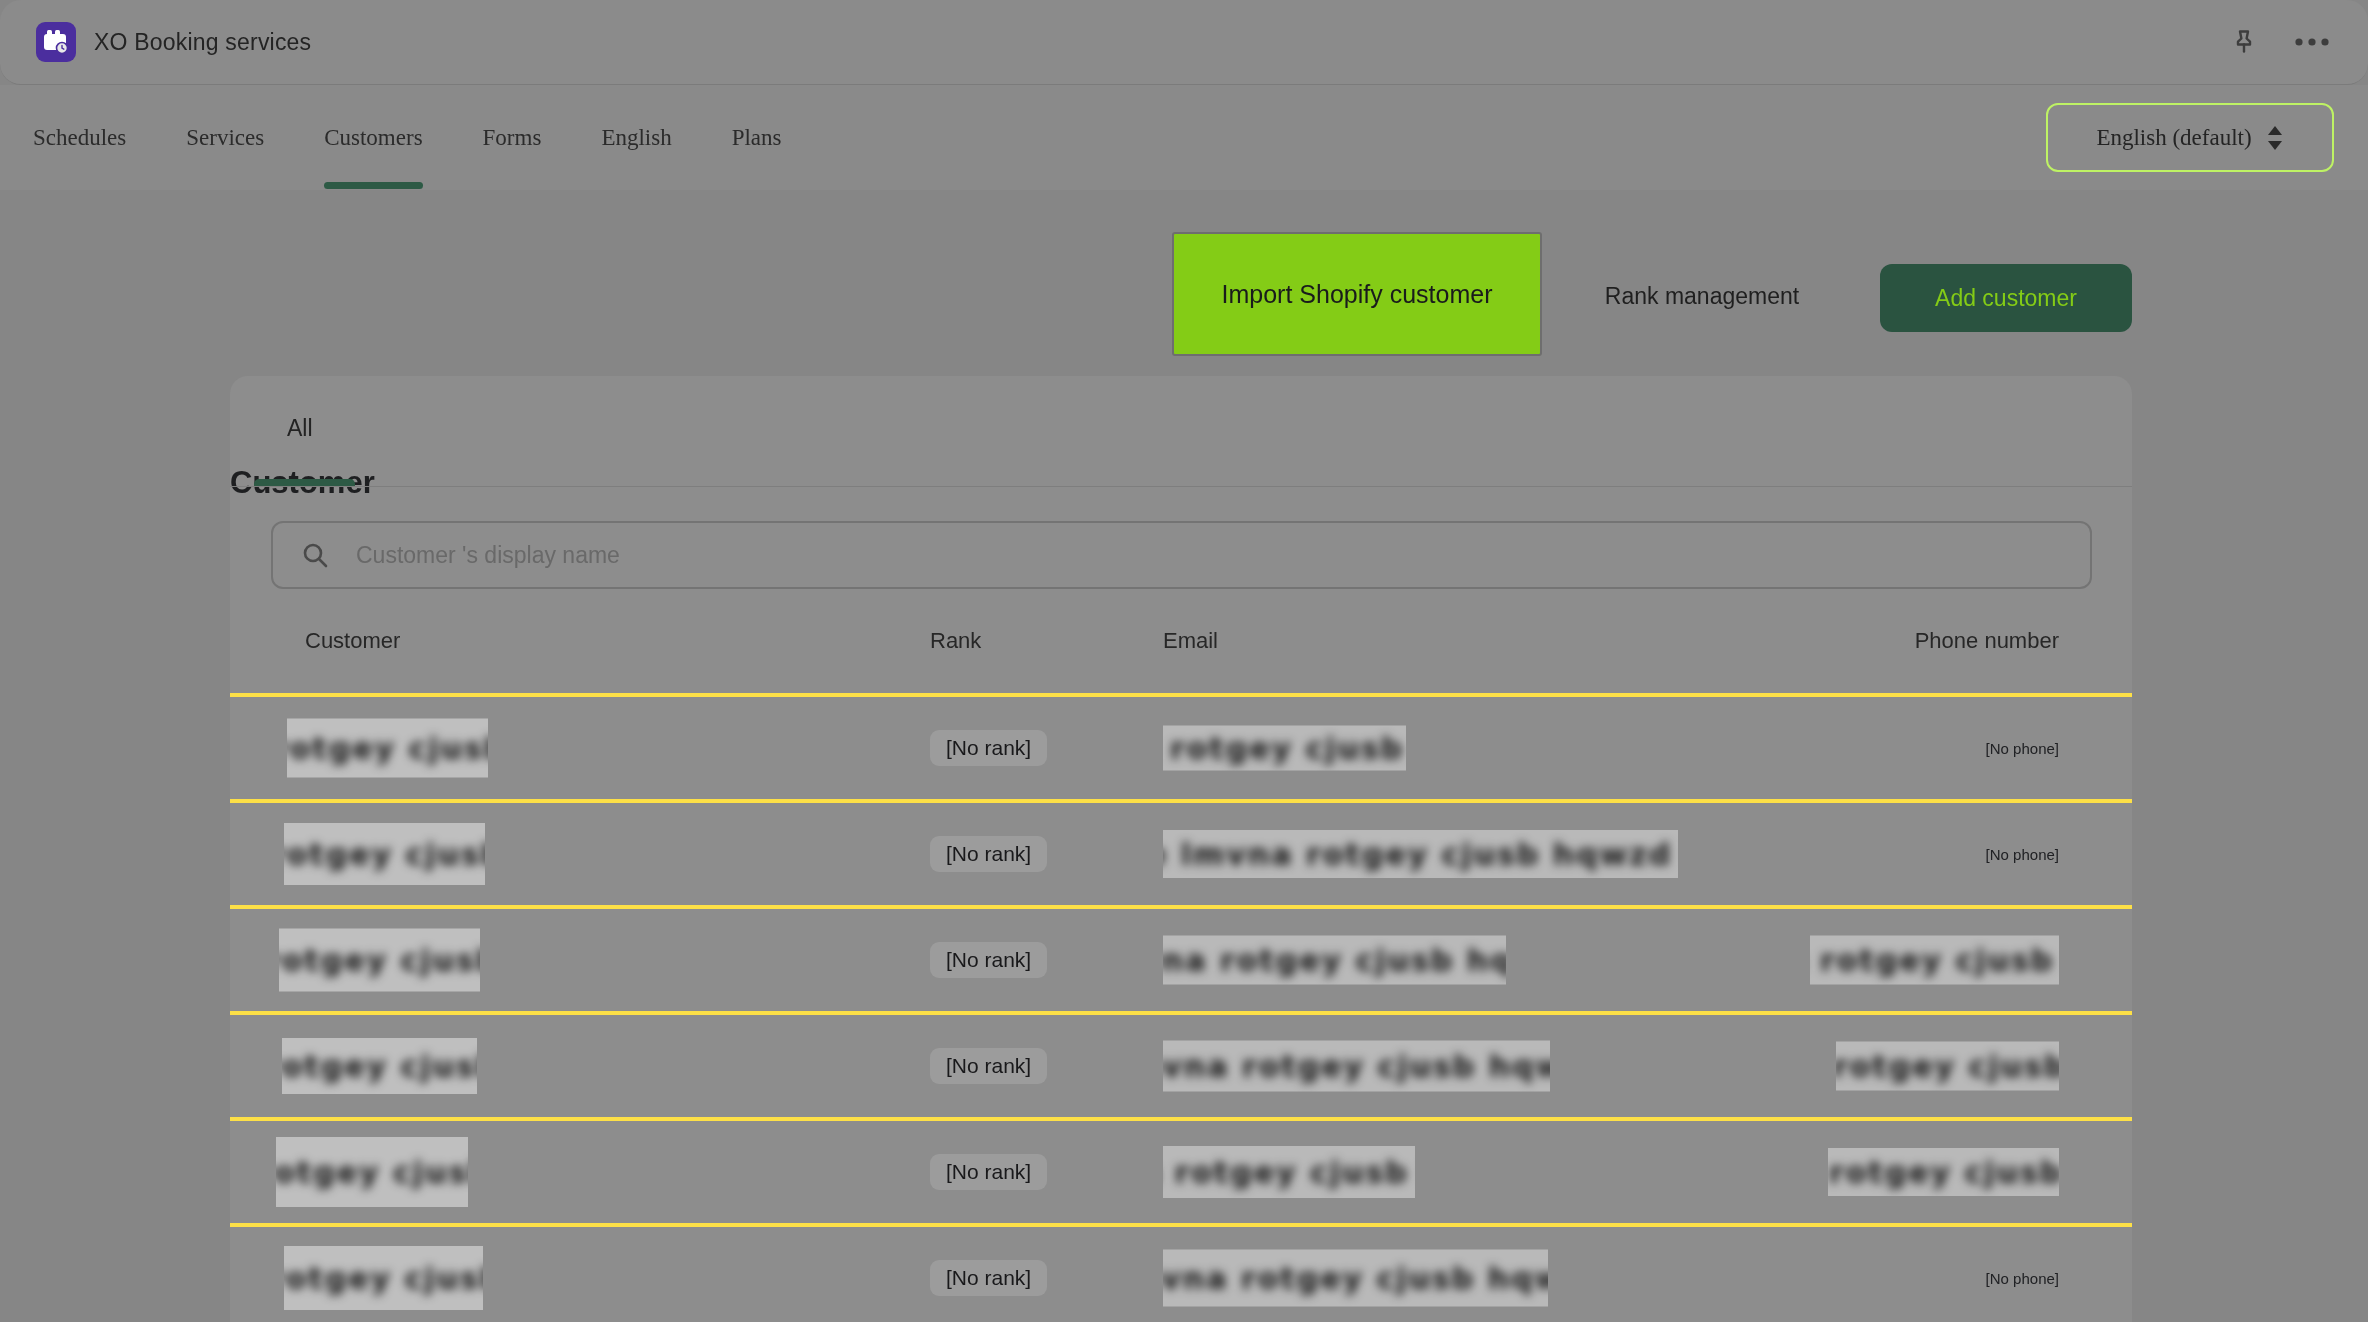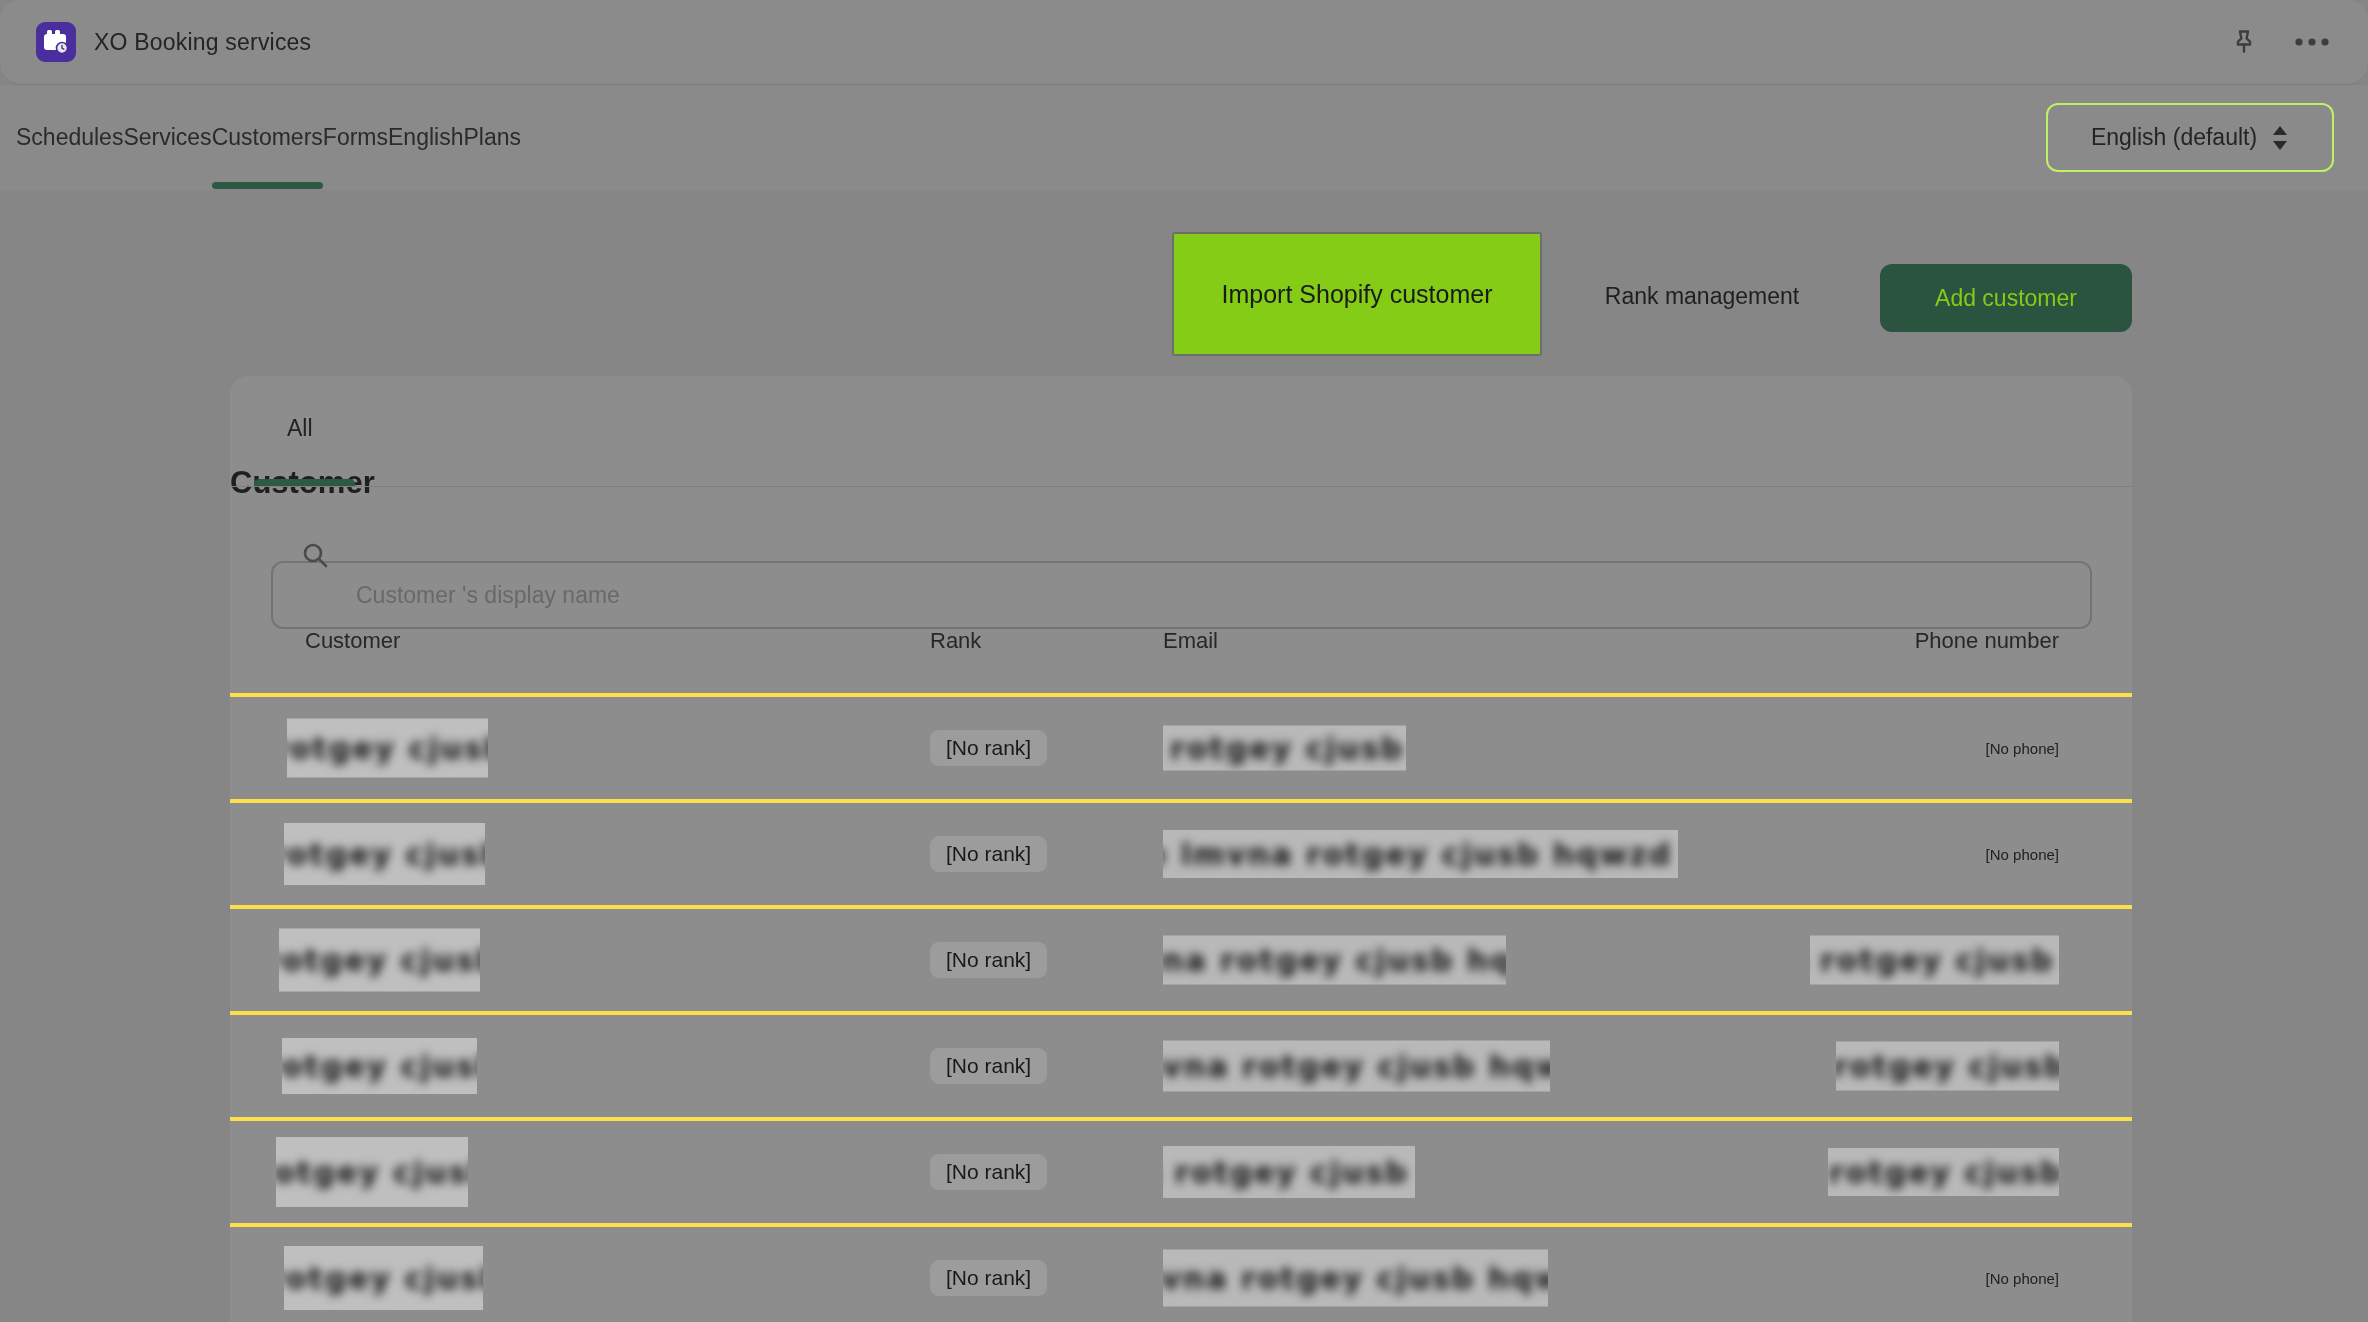--- a/index.html
+++ b/index.html
@@ -10,21 +10,21 @@
   .topbar { height:85px; background:#8b8b8b; display:flex; align-items:center;
     padding:0 36px; border-bottom:1px solid #7b7b7b;border-radius:21px; }
   .app-icon { width:40px; height:40px; border-radius:9px; background:#4b2e9e;
     display:flex; align-items:center; justify-content:center; flex:0 0 auto; }
   .app-title { margin-left:18px; font-size:23px; color:#242424; font-weight:500; letter-spacing:.2px; }
   .topbar-right { margin-left:auto; display:flex; align-items:center; gap:28px; }
   .icon-btn { display:flex; align-items:center; justify-content:center; width:40px; height:40px; }
 
   
   .nav { height:105px; background:#8a8a8a; display:flex; align-items:center;
-    padding-left:16px; position:relative; }
+    padding-left:33px; gap:60px; position:relative;font-family:Liberation Serif, serif; }
   .nav-item { font-size:23px; color:#2b2b2b; position:relative; height:100%;
     display:flex; align-items:center; cursor:pointer; }
   .nav-item .underline { position:absolute; left:0; right:0; bottom:1px; height:7px;
     border-radius:4px; background:#2d5a45; display:none; }
   .nav-item.active .underline { display:block; }
   .lang-select { position:absolute; right:34px; top:18px; width:288px; height:69px;
     border:2px solid #bef264; border-radius:12px; display:flex; align-items:center;
     justify-content:center; gap:14px; font-size:23px; color:#242424; cursor:pointer; }
 
   
@@ -49,21 +49,21 @@
   .tabs-row { height:111px; position:relative; border-bottom:1px solid #7e7e7e; }
   .tab-all { position:absolute; left:57px; top:36px; font-size:23px; line-height:32px;
     color:#232323; cursor:pointer; }
   .tab-underline { position:absolute; left:24px; bottom:0; width:101px; height:7px;
     border-radius:5px 5px 0 0; background:#2d5a45; }
 
   .search-row { padding:34px 41px 0; }
   .search-wrap { position:relative; width:1821px; height:68px; }
   .search-input { width:100%; height:100%; border:2px solid #747474; border-radius:12px;
     background:transparent; padding:0 24px 0 83px; font-size:23px; color:#2a2a2a;
-    font-family:inherit; outline:none;margin-top:40px; }
+    font-family:inherit; outline:none; }
   .search-input::placeholder { color:#696969; opacity:1; }
   .search-icon { position:absolute; left:30px; top:20px; }
 
   
   .thead { position:relative; height:104px; }
   .trow  { position:relative; height:106px; border-top:4px solid #fde047; }
   .c-customer { position:absolute; left:75px;  top:50%; transform:translateY(-50%); }
   .c-rank     { position:absolute; left:700px; top:50%; transform:translateY(-50%); }
   .c-email    { position:absolute; left:933px; top:50%; transform:translateY(-50%); }
   .c-phone    { position:absolute; right:73px; top:50%; transform:translateY(-50%); text-align:right; }

